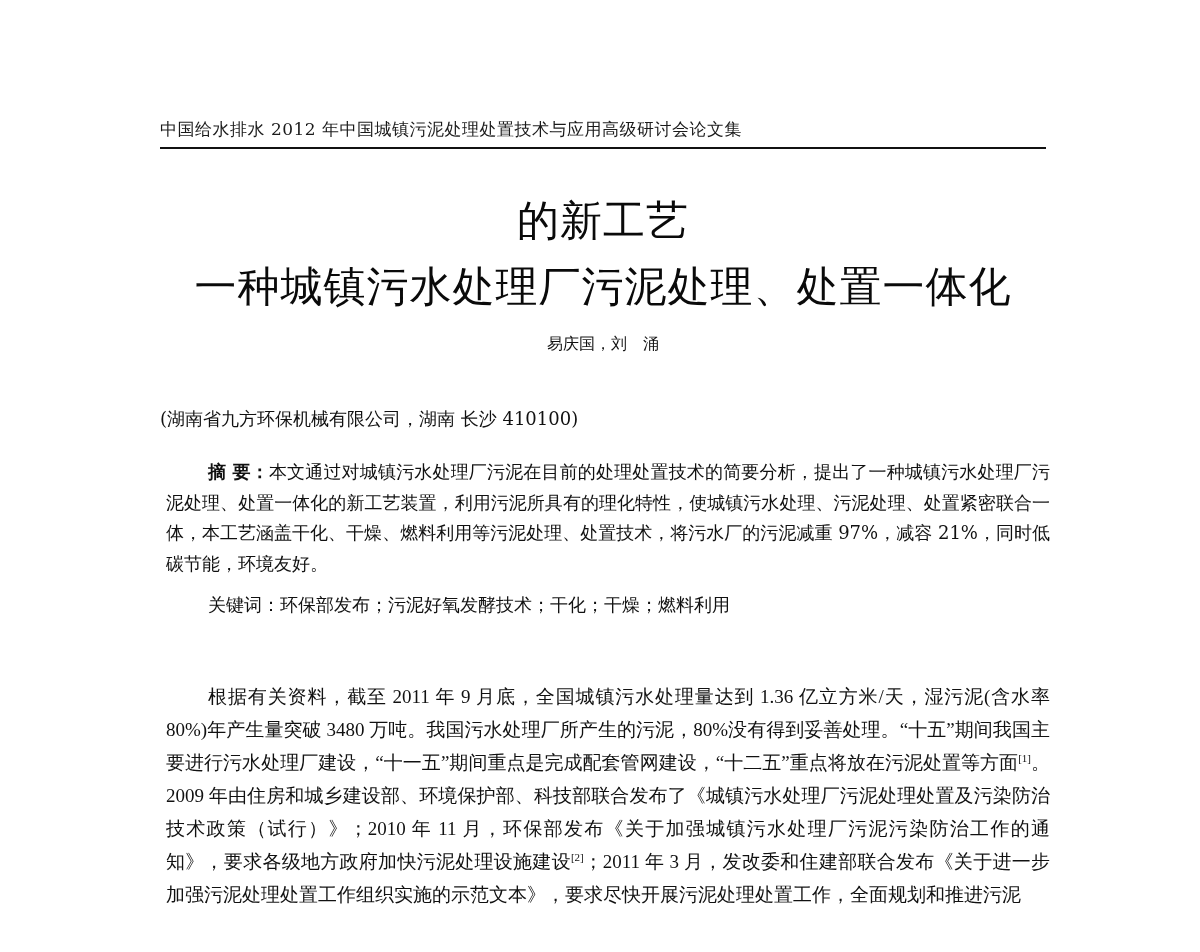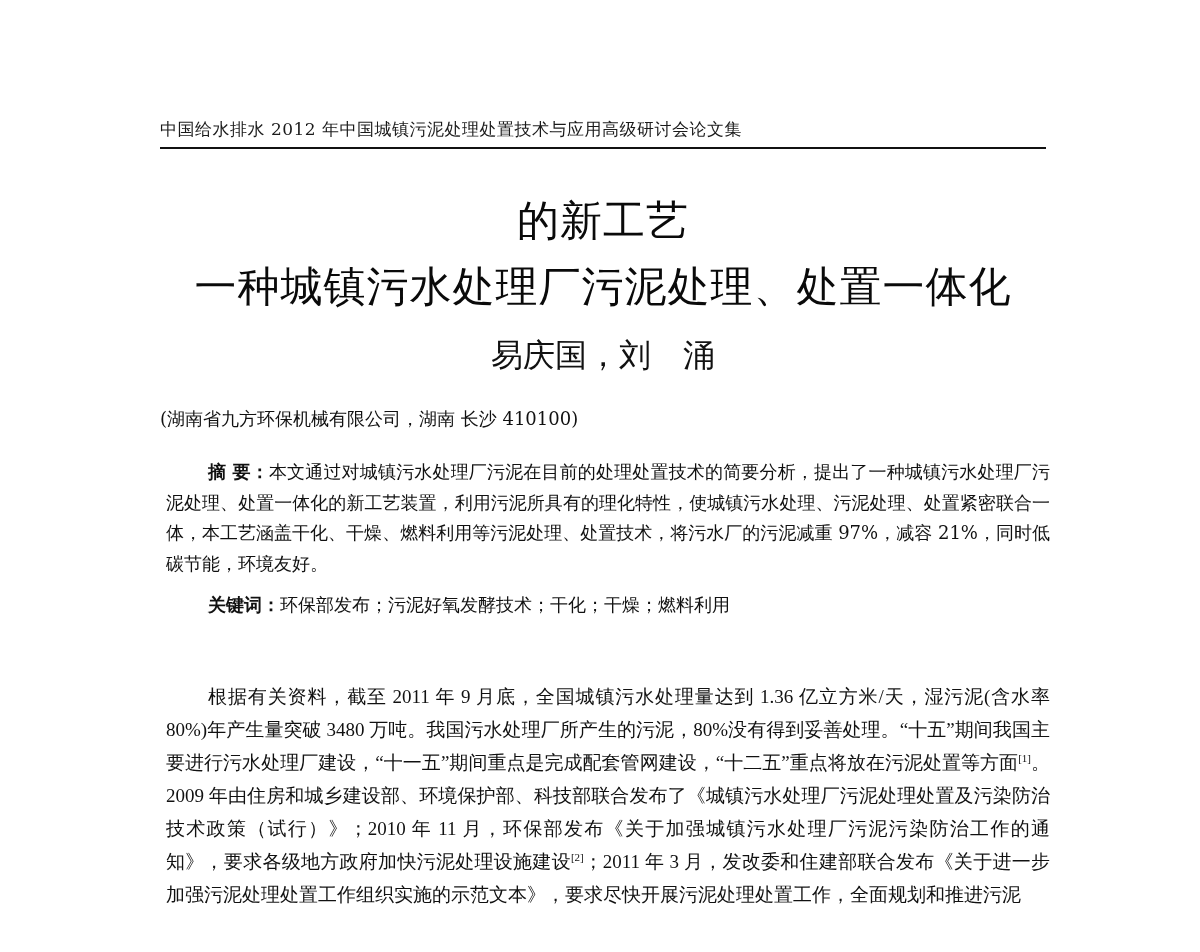--- a/index.html
+++ b/index.html
@@ -16,37 +16,37 @@
     position:absolute; left:160px; top:147px; width:886px; height:2px; background:#111;
   }
   .title {
     position:absolute; left:150px; top:188px; width:906px;
     text-align:center; font-family:"DejaVu Sans","Liberation Sans",sans-serif;
     font-size:42px; line-height:66px; font-weight:normal; color:#0a0a0a;
     letter-spacing:1px;
   }
   .authors {
     position:absolute; left:160px; top:334px; width:886px;
-    text-align:center; font-size:32px; color:#111;
+    text-align:center; font-size:16px; color:#111;
   }
   .affiliation {
     position:absolute; left:160px; top:407px; width:886px;
     text-align:left; font-size:18px; color:#111;
   }
   .abstract {
     position:absolute; left:166px; top:457px; width:884px;
     font-size:18px; line-height:30.5px; text-align:justify; color:#111;
   }
   .abstract .lbl { font-weight:bold; font-family:"DejaVu Sans","Liberation Sans",sans-serif; }
   .indent { text-indent:42px; }
   .keywords {
     position:absolute; left:208px; top:590px; width:840px;
     font-size:18px; line-height:30px; color:#111;
   }
-  .keywords .lbl { font-weight:bold; font-family:"DejaVu Sans","Liberation Sans",sans-serif; }
+  .keywords .lbl { font-weight:normal; font-family:"DejaVu Sans","Liberation Sans",sans-serif; }
   .body-text {
     position:absolute; left:166px; top:680px; width:884px;
     font-family:"Liberation Serif","DejaVu Serif",serif;
     font-size:19px; line-height:33px; text-align:justify; color:#111;
   }
   sup { font-size:11px; vertical-align:super; line-height:0; }
 </style>
 </head>
 <body>
 

